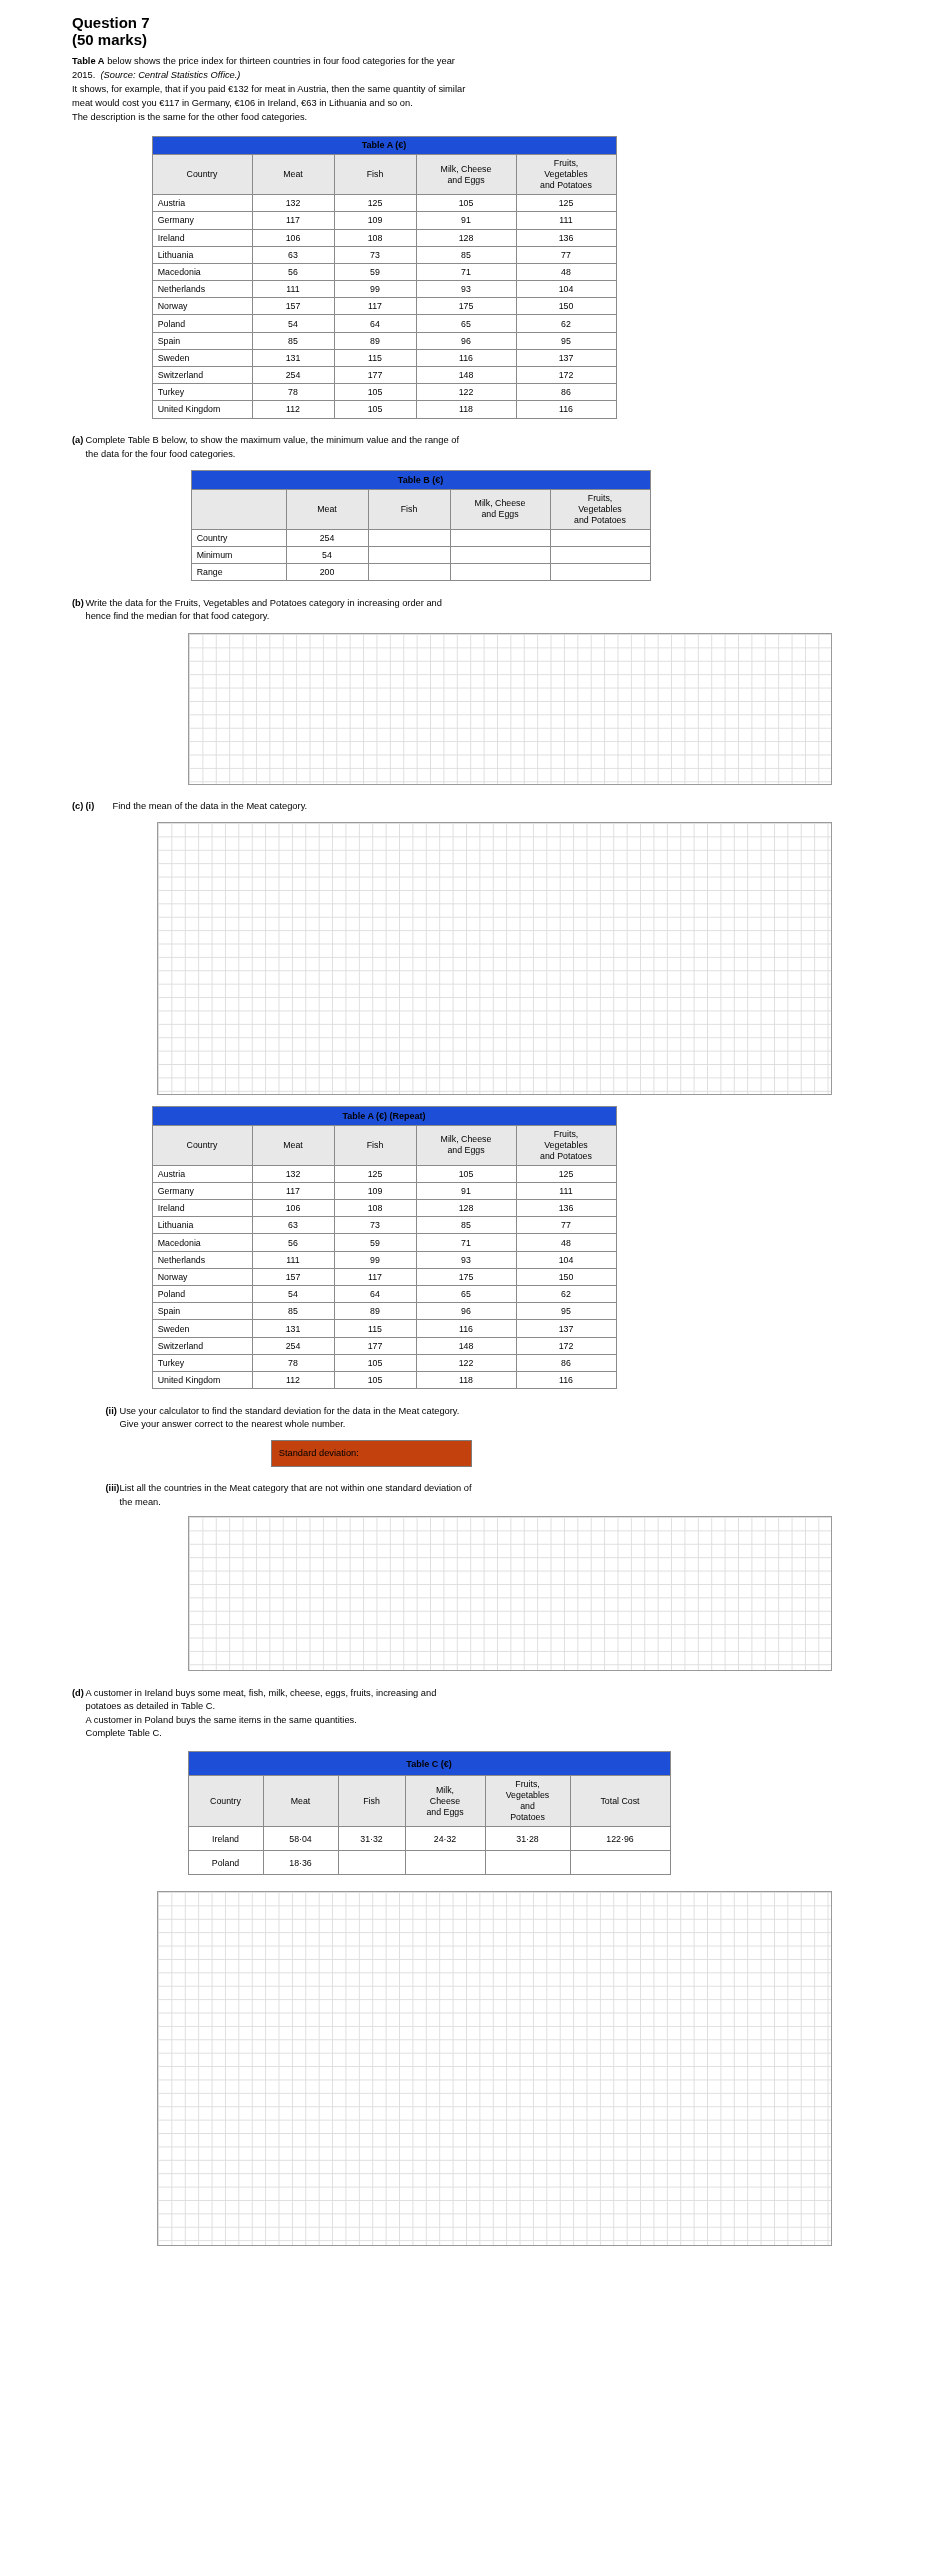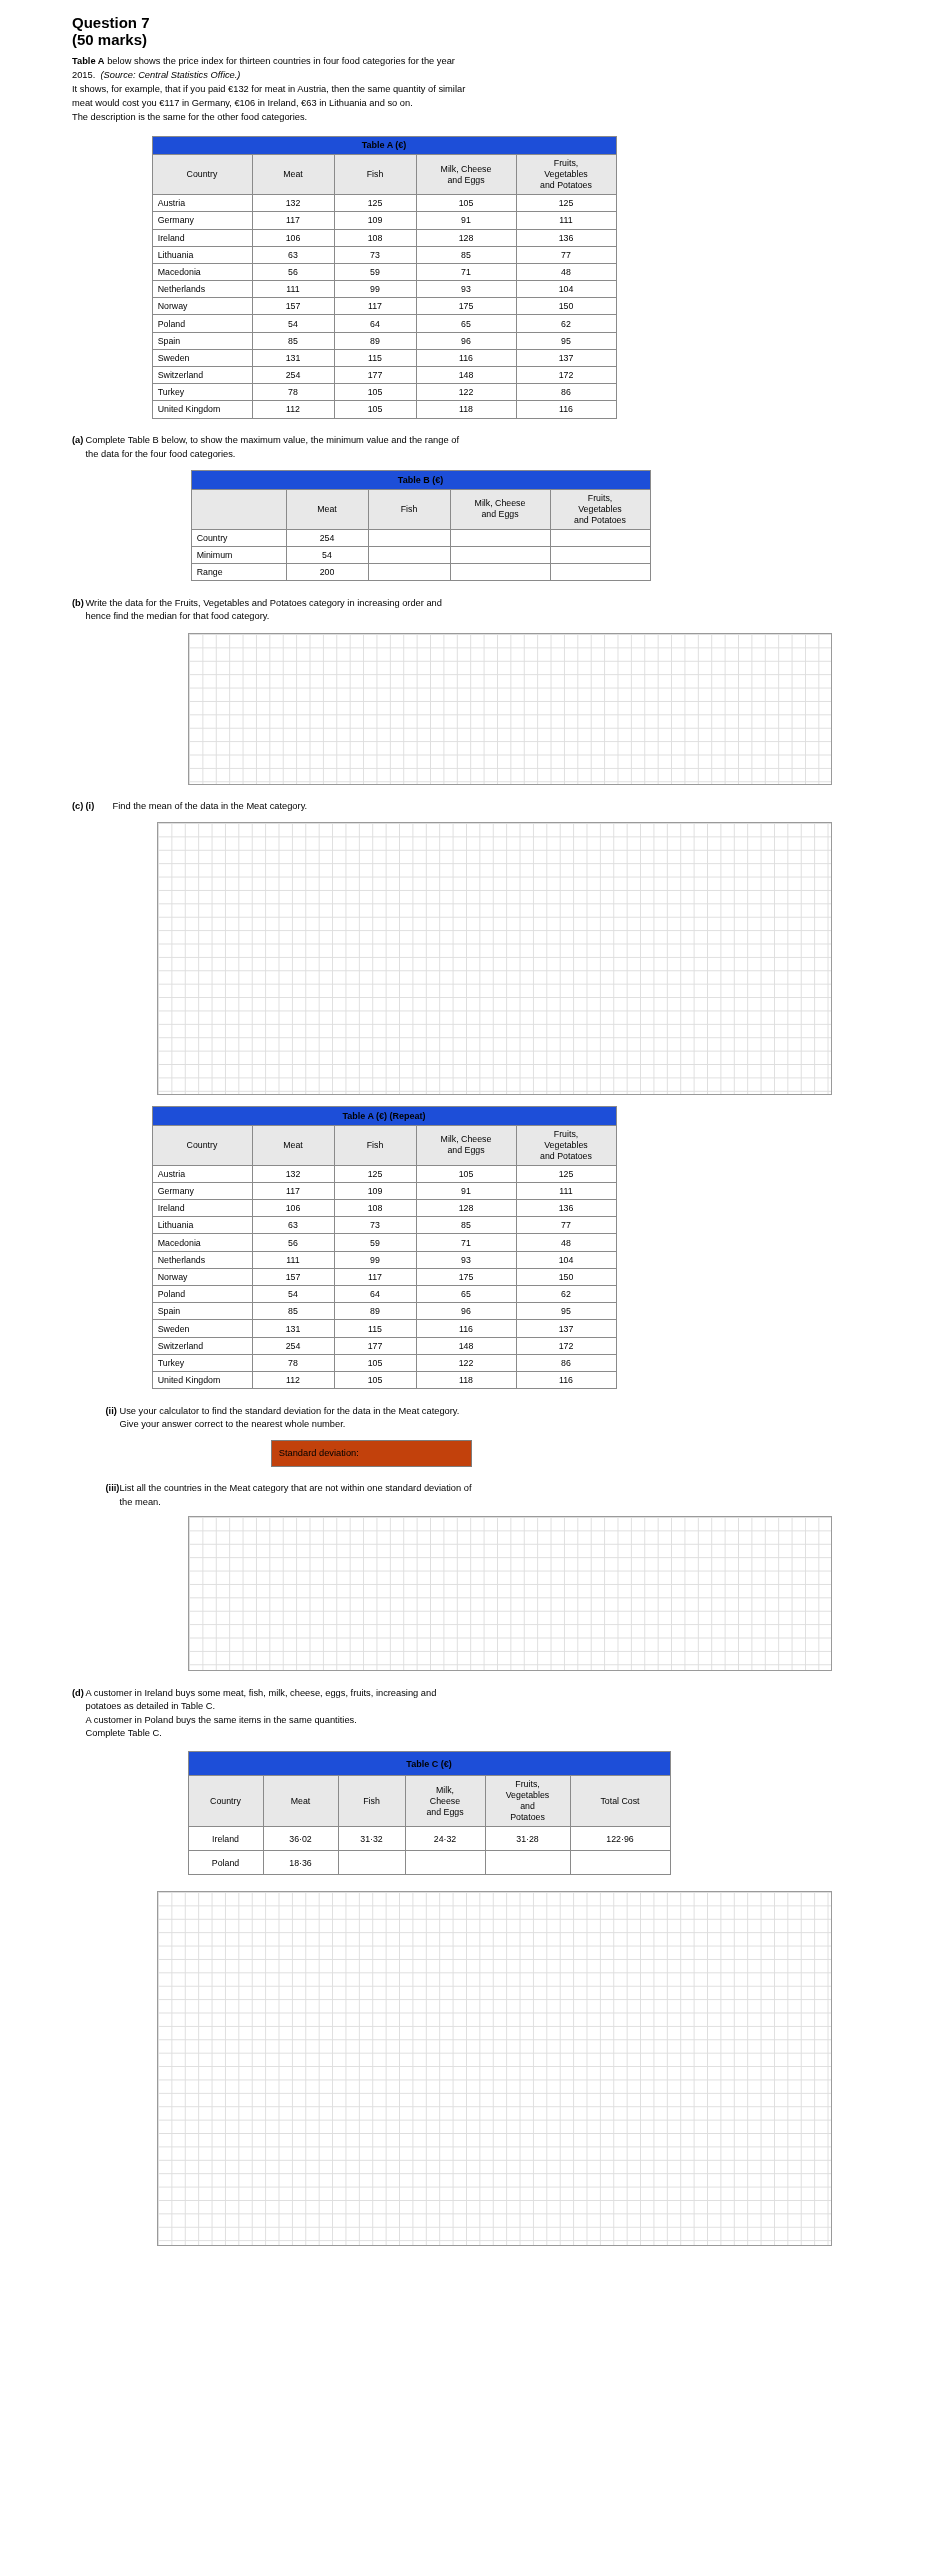--- a/index.html
+++ b/index.html
@@ -537,21 +537,21 @@
       <td class="hdr">
         <span>Fruits,</span><br>
         <span>Vegetables</span><br>
         <span>and</span><br>
         <span>Potatoes</span>
       </td>
       <td class="hdr">Total Cost</td>
     </tr>
     <tr>
       <td class="num">Ireland</td>
-      <td class="num">36·02</td>
+      <td class="num">58·04</td>
       <td class="num">31·32</td>
       <td class="num">24·32</td>
       <td class="num">31·28</td>
       <td class="num">122·96</td>
     </tr>
     <tr>
       <td class="num">Poland</td>
       <td class="num">18·36</td>
       <td class="num"></td>
       <td class="num"></td>

